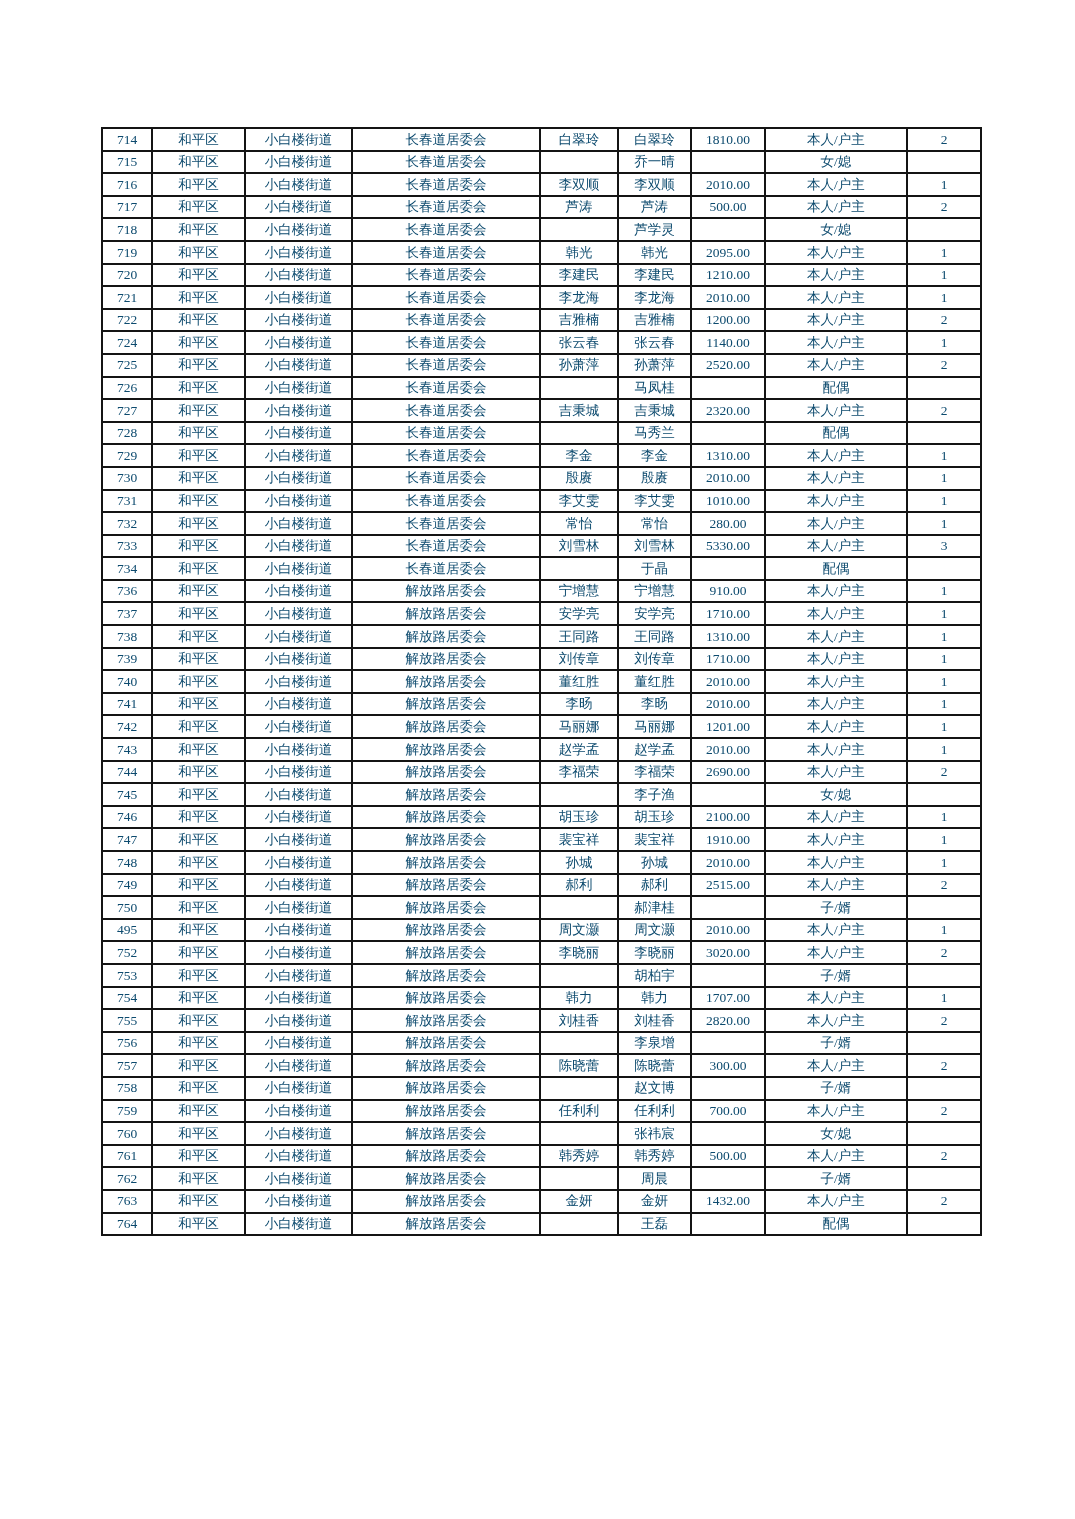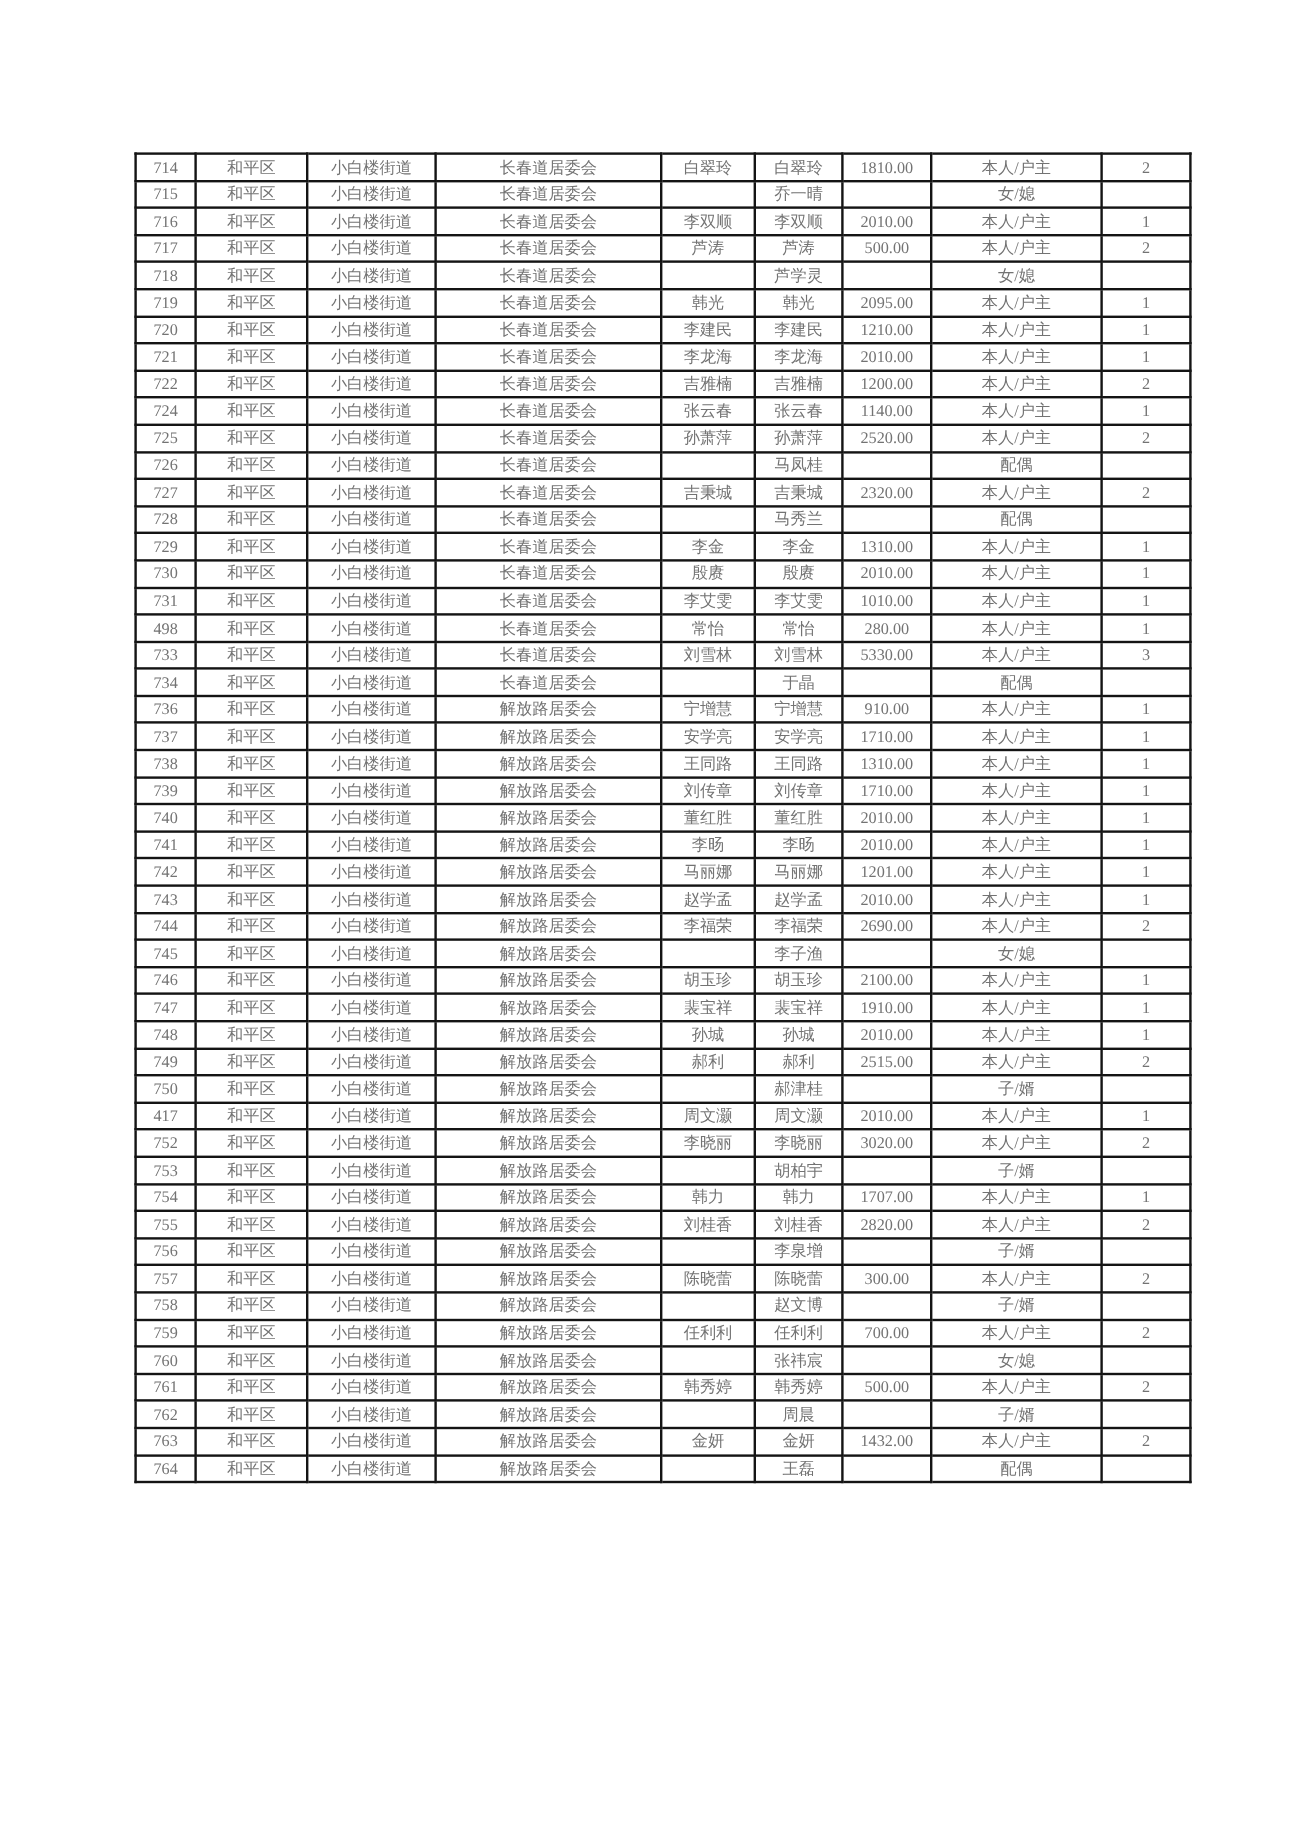--- a/index.html
+++ b/index.html
@@ -10,27 +10,27 @@
   .page {
     position: relative;
     width: 1075px;
     height: 1519px;
     background: #ffffff;
     overflow: hidden;
     font-family: "Liberation Serif", "DejaVu Serif", serif;
   }
   table.roster {
     position: absolute;
-    left: 112px;
+    left: 101px;
     top: 127px;
     width: 879px;
     border-collapse: collapse;
     table-layout: fixed;
     font-size: 13.5px;
-    color: #737373;
+    color: #0c4a6e;
   }
   table.roster td {
     border: 2px solid #141414;
     height: 20.6px;
     padding: 0 2px;
     text-align: center;
     vertical-align: middle;
     white-space: nowrap;
     overflow: hidden;
     line-height: 1;
@@ -243,21 +243,21 @@
           <td>和平区</td>
           <td>小白楼街道</td>
           <td>长春道居委会</td>
           <td>李艾雯</td>
           <td>李艾雯</td>
           <td>1010.00</td>
           <td>本人/户主</td>
           <td>1</td>
         </tr>
         <tr>
-          <td>498</td>
+          <td>732</td>
           <td>和平区</td>
           <td>小白楼街道</td>
           <td>长春道居委会</td>
           <td>常怡</td>
           <td>常怡</td>
           <td>280.00</td>
           <td>本人/户主</td>
           <td>1</td>
         </tr>
         <tr>
@@ -441,21 +441,21 @@
           <td>和平区</td>
           <td>小白楼街道</td>
           <td>解放路居委会</td>
           <td></td>
           <td>郝津桂</td>
           <td></td>
           <td>子/婿</td>
           <td></td>
         </tr>
         <tr>
-          <td>417</td>
+          <td>495</td>
           <td>和平区</td>
           <td>小白楼街道</td>
           <td>解放路居委会</td>
           <td>周文灏</td>
           <td>周文灏</td>
           <td>2010.00</td>
           <td>本人/户主</td>
           <td>1</td>
         </tr>
         <tr>

